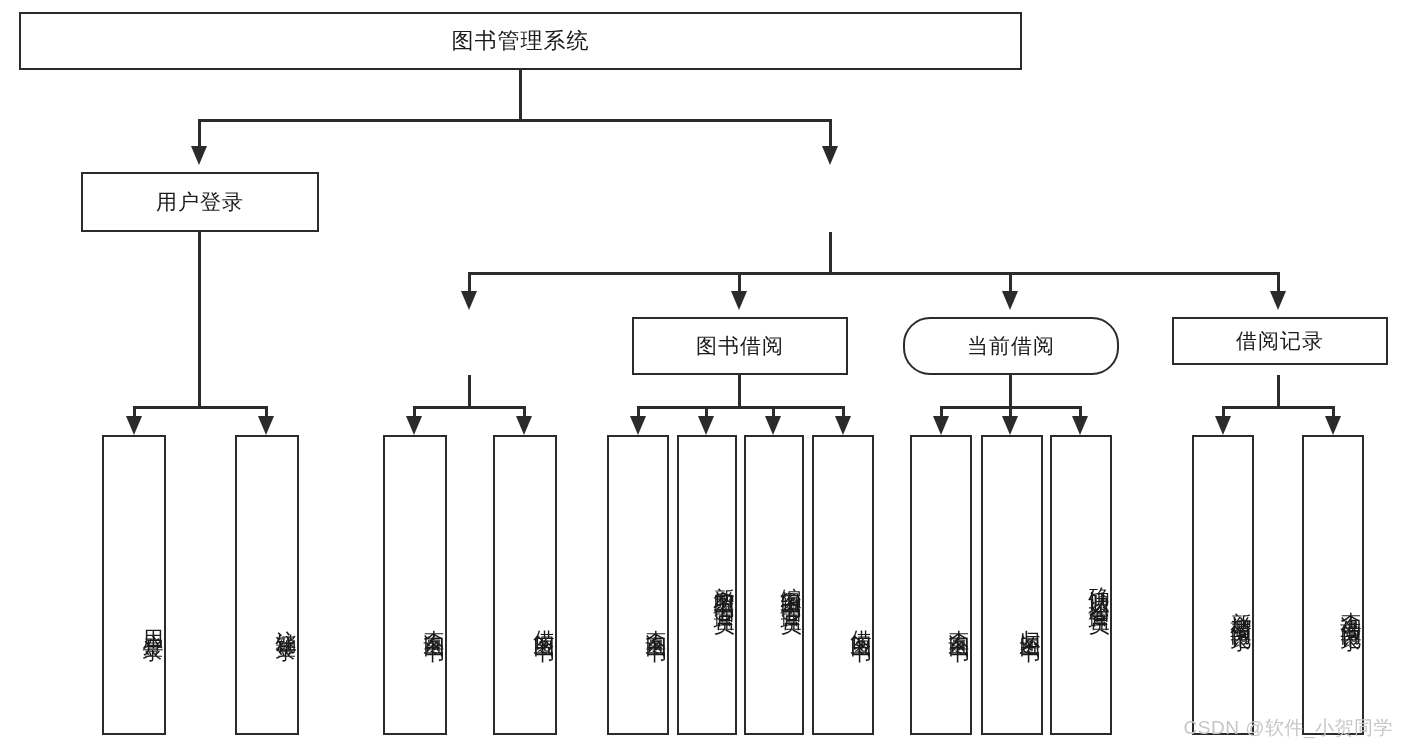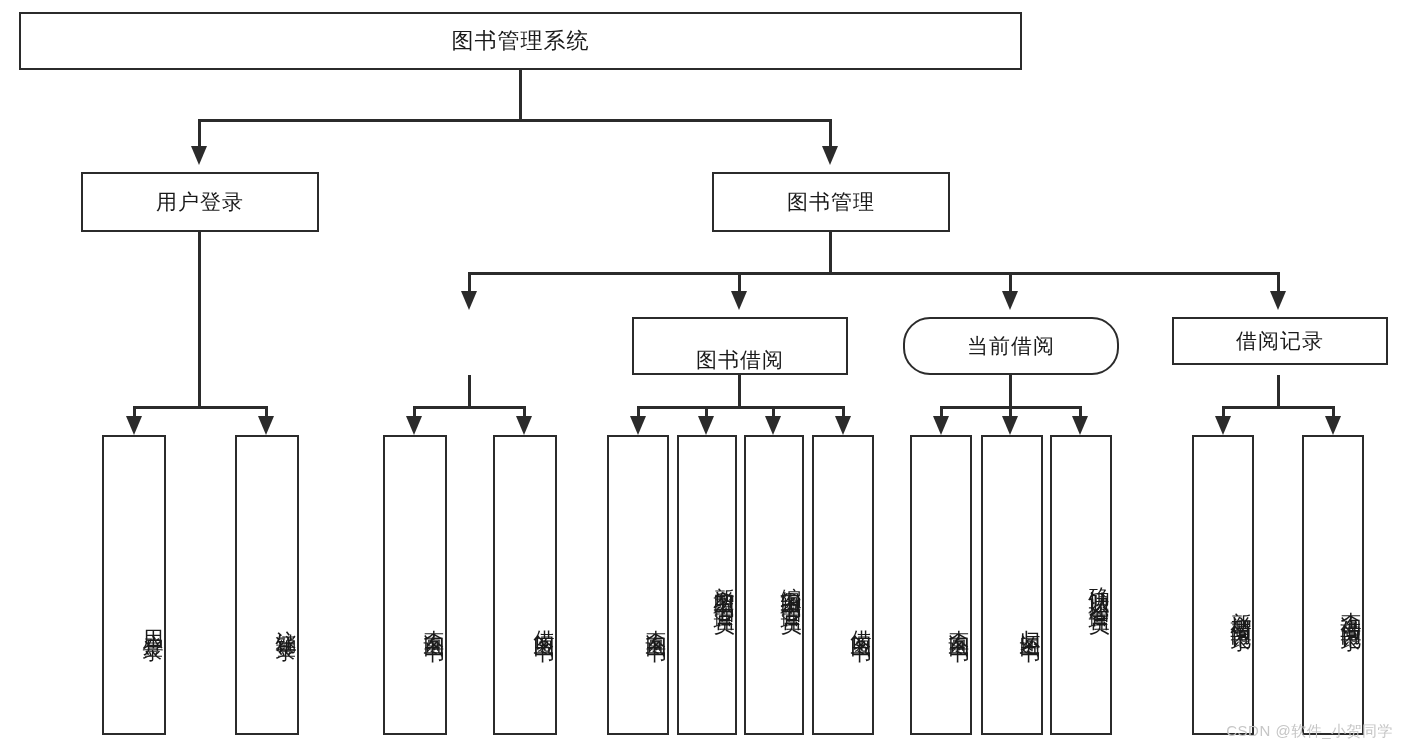--- a/index.html
+++ b/index.html
@@ -59,21 +59,21 @@
     width: 0;
     height: 0;
     border-left: 8px solid transparent;
     border-right: 8px solid transparent;
     border-top: 19px solid #2b2b2b;
   }
   #watermark {
     position: absolute;
     right: 12px;
     bottom: 6px;
-    font-size: 15px;
+    font-size: 19px;
     color: #c6c6c6;
     letter-spacing: 0.5px;
     white-space: nowrap;
     pointer-events: none;
     margin-left: 24px;
   }
 </style>
 </head>
 <body>
 
@@ -87,44 +87,41 @@
 
   <div class="hline" style="left:198px; top:119px; width:634px; height:3px;"></div>
 
   <div class="vline" style="left:198px; top:119px; width:3px; height:28px;"></div>
   <div class="vline" style="left:829px; top:119px; width:3px; height:28px;"></div>
   <div class="arrow" style="left:191px; top:146px;"></div>
   <div class="arrow" style="left:822px; top:146px;"></div>
 
   <div class="node" style="left:81px; top:172px; width:238px; height:60px;">
     <span>用户登录</span>
-  </div>
-  <div class="node" style="left:712px; top:172px; width:238px; height:60px;">
-    <span>图书管理</span>
   </div>
 
   <div class="vline" style="left:198px; top:232px; width:3px; height:176px;"></div>
   <div class="hline" style="left:133px; top:406px; width:135px; height:3px;"></div>
   <div class="vline" style="left:133px; top:406px; width:3px; height:11px;"></div>
   <div class="vline" style="left:265px; top:406px; width:3px; height:11px;"></div>
   <div class="arrow" style="left:126px; top:416px;"></div>
   <div class="arrow" style="left:258px; top:416px;"></div>
 
   <div class="vline" style="left:829px; top:232px; width:3px; height:42px;"></div>
   <div class="hline" style="left:468px; top:272px; width:812px; height:3px;"></div>
   <div class="vline" style="left:468px; top:272px; width:3px; height:20px;"></div>
   <div class="vline" style="left:738px; top:272px; width:3px; height:20px;"></div>
   <div class="vline" style="left:1009px; top:272px; width:3px; height:20px;"></div>
   <div class="vline" style="left:1277px; top:272px; width:3px; height:20px;"></div>
   <div class="arrow" style="left:461px; top:291px;"></div>
   <div class="arrow" style="left:731px; top:291px;"></div>
   <div class="arrow" style="left:1002px; top:291px;"></div>
   <div class="arrow" style="left:1270px; top:291px;"></div>
 
-  <div class="node" style="left:632px; top:317px; width:216px; height:58px;align-items:flex-end;">
+  <div class="node" style="left:632px; top:317px; width:216px; height:58px;">
     <span>图书借阅</span>
   </div>
   <div class="node" style="left:903px; top:317px; width:216px; height:58px;border-radius:27px;">
     <span>当前借阅</span>
   </div>
   <div class="node" style="left:1172px; top:317px; width:216px; height:48px;">
     <span>借阅记录</span>
   </div>
 
   <div class="vline" style="left:468px; top:375px; width:3px; height:33px;"></div>

